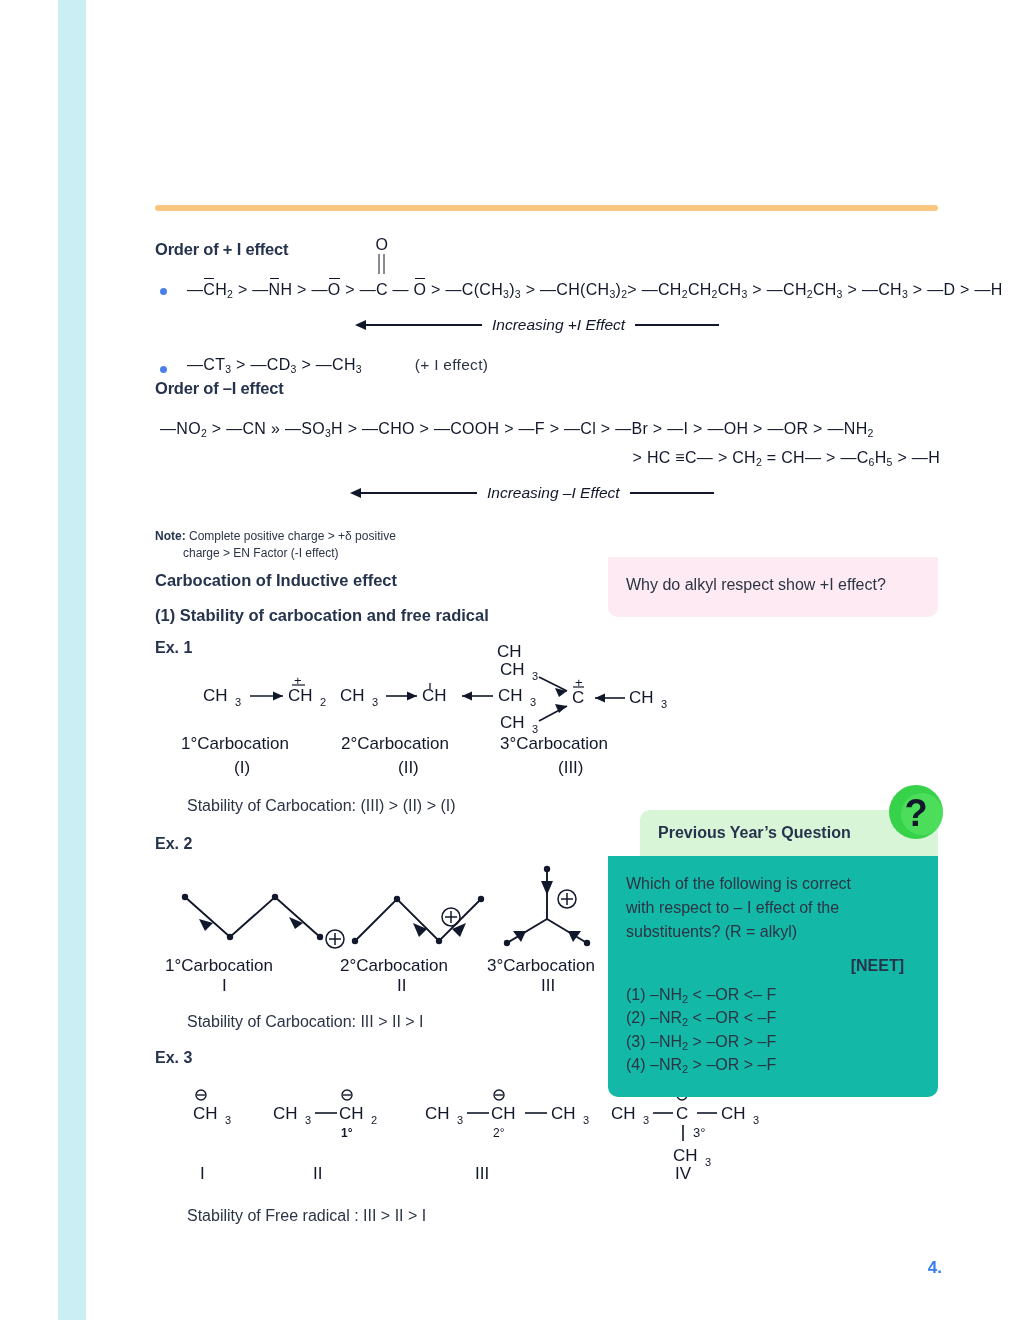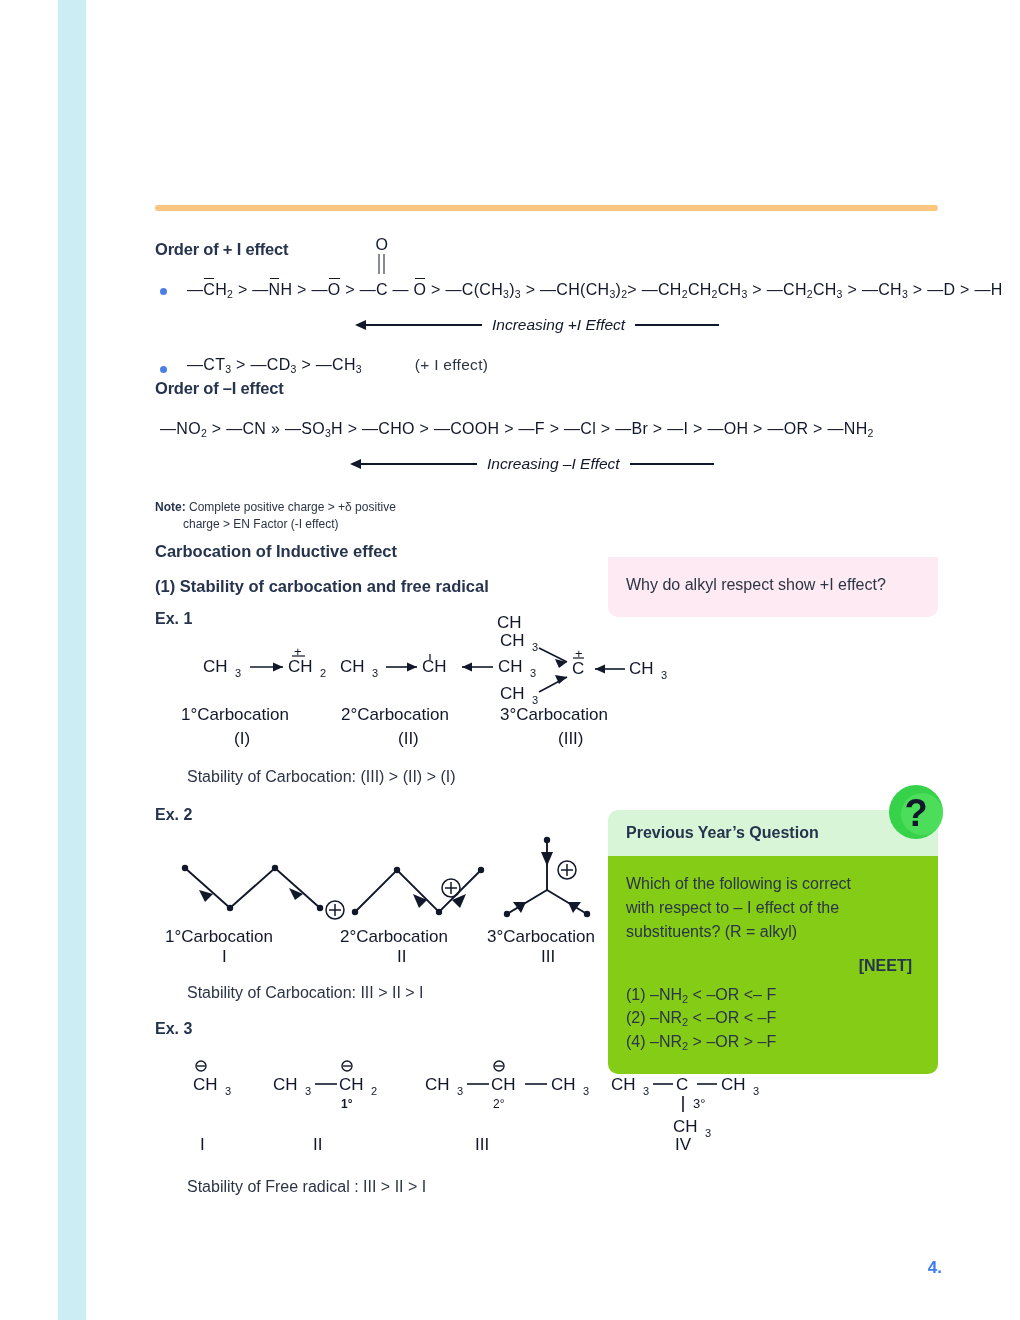--- a/index.html
+++ b/index.html
@@ -193,27 +193,27 @@
     color: #2b3445;
     border-radius: 0 0 10px 10px;
     text-align: justify;
   }
 
   #rack-box { left: 608px; top: 557px; }
   #rack-box .head-bar { background: #fcd3e3; }
   #rack-box .body { background: #fdeaf2; }
 
   #pyq-box  { left: 608px; top: 810px; }
-  #pyq-box .head-bar { background: #d9f5d8; }
-  #pyq-box .body { background: #84cc16; padding-left: 18px; }
+  #pyq-box .head-bar { background: #d9f5d8; margin-left: 32px; }
+  #pyq-box .body { background: #14b8a6; padding-left: 18px; }
   #pyq-box .neet {
     text-align: right;
     font-weight: bold;
     color: #26334d;
-    margin: 10px 8px 6px 0;
+    margin: 10px 16px 6px 0;
   }
   #pyq-box ol.opts {
     list-style: none;
     margin: 0; padding: 0;
     line-height: 1.42;
   }
   #pyq-box ol.opts li { white-space: nowrap; }
   #pyq-box sub { font-size: 11px; vertical-align: -0.25em; }
 
   .brain-icon {
@@ -278,20 +278,23 @@
       <span class="chem">
         —CT<sub>3</sub> &gt; —CD<sub>3</sub> &gt; —CH<sub>3</sub>
         <span style="font-size:15.5px;color:#2b3445;margin-left:48px;">(+ I effect)</span>
       </span>
     </div>
 
     <h2 class="sec-head" style="margin-top:4px;margin-bottom:22px;">Order of –I effect</h2>
 
     <div class="chem" style="margin-left:5px;">
       —NO<sub>2</sub> &gt; —CN » —SO<sub>3</sub>H &gt; —CHO &gt; —COOH &gt; —F &gt; —Cl &gt; —Br &gt; —I &gt; —OH &gt; —OR &gt; —NH<sub>2</sub>
+    </div>
+    <div class="chem" style="margin-top:10px;text-align:right;">
+      &gt; HC ≡C— &gt; CH<sub>2</sub> = CH— &gt; —C<sub>6</sub>H<sub>5</sub> &gt; —H
     </div>
 
     <div class="arrow-line" style="margin-left:195px;">
       <span class="head"></span>
       <span class="bar-l"></span>
       <span class="lbl">Increasing –I Effect</span>
       <span class="bar-r"></span>
     </div>
 
     <div class="note-block">
@@ -492,20 +495,24 @@
       <ol class="opts">
         <li>
           <span>(1)</span>
           <span><span>–NH</span><sub>2</sub><span> &lt; –OR &lt;– F</span></span>
         </li>
         <li>
           <span>(2)</span>
           <span><span>–NR</span><sub>2</sub><span> &lt; –OR &lt; –F</span></span>
         </li>
         <li>
+          <span>(3)</span>
+          <span><span>–NH</span><sub>2</sub><span> &gt; –OR &gt; –F</span></span>
+        </li>
+        <li>
           <span>(4)</span>
           <span><span>–NR</span><sub>2</sub><span> &gt; –OR &gt; –F</span></span>
         </li>
       </ol>
     </div>
   </div>
 
   <div class="page-num">4.</div>
 
 </div>

